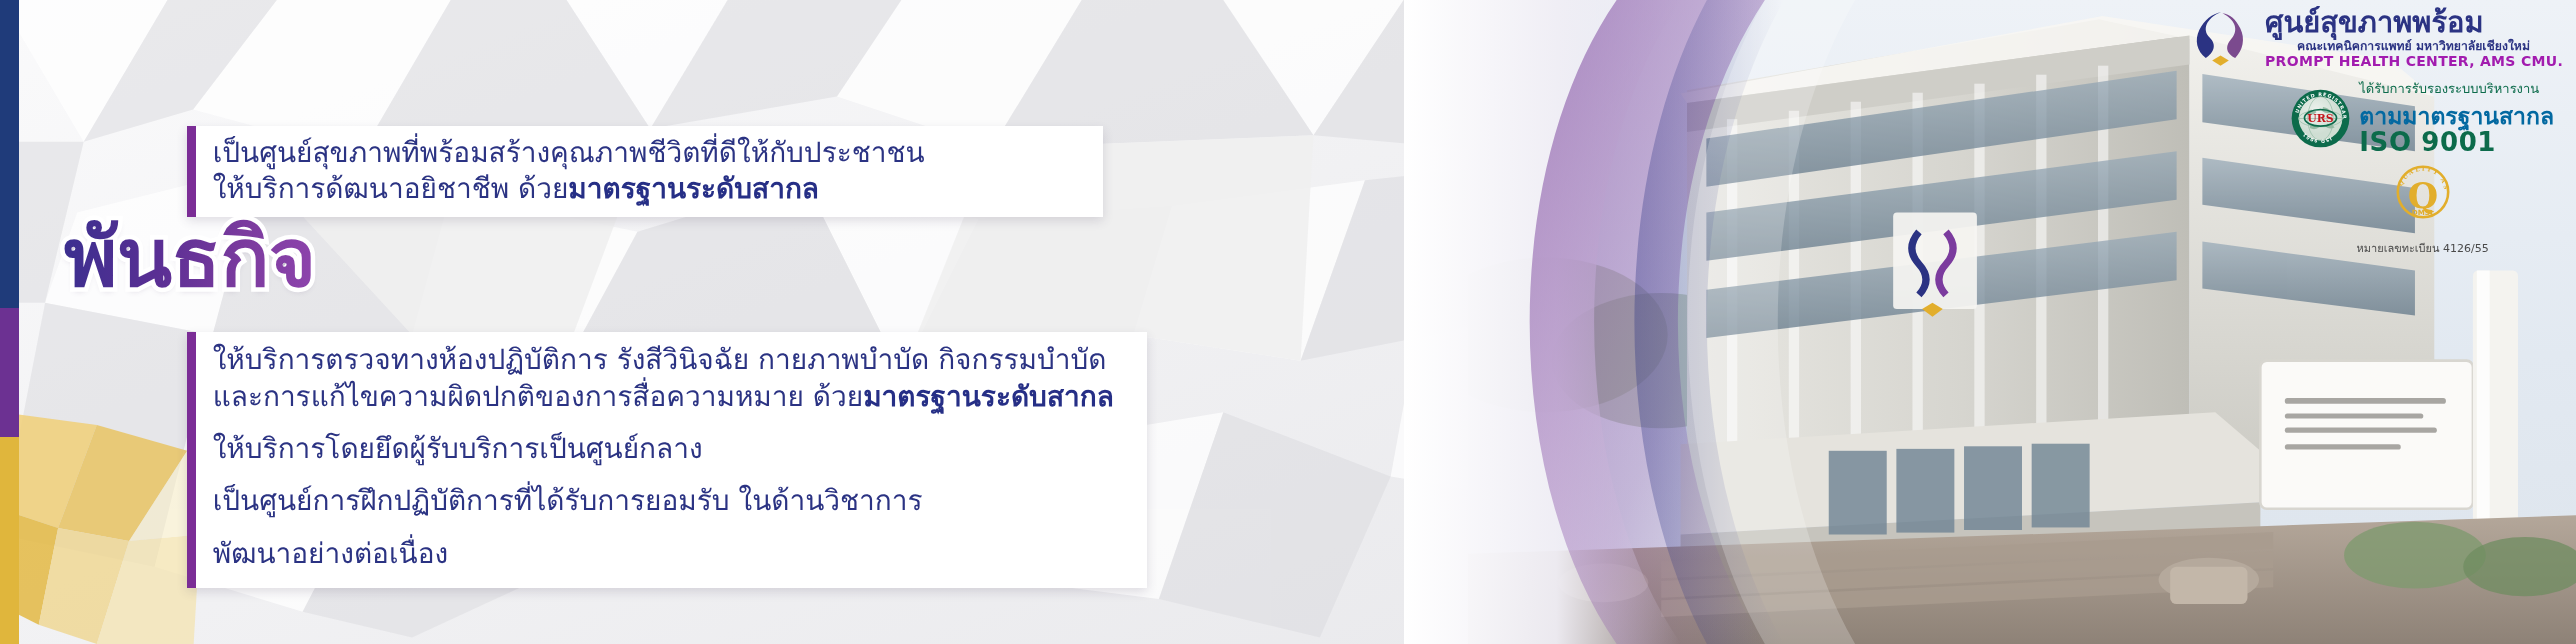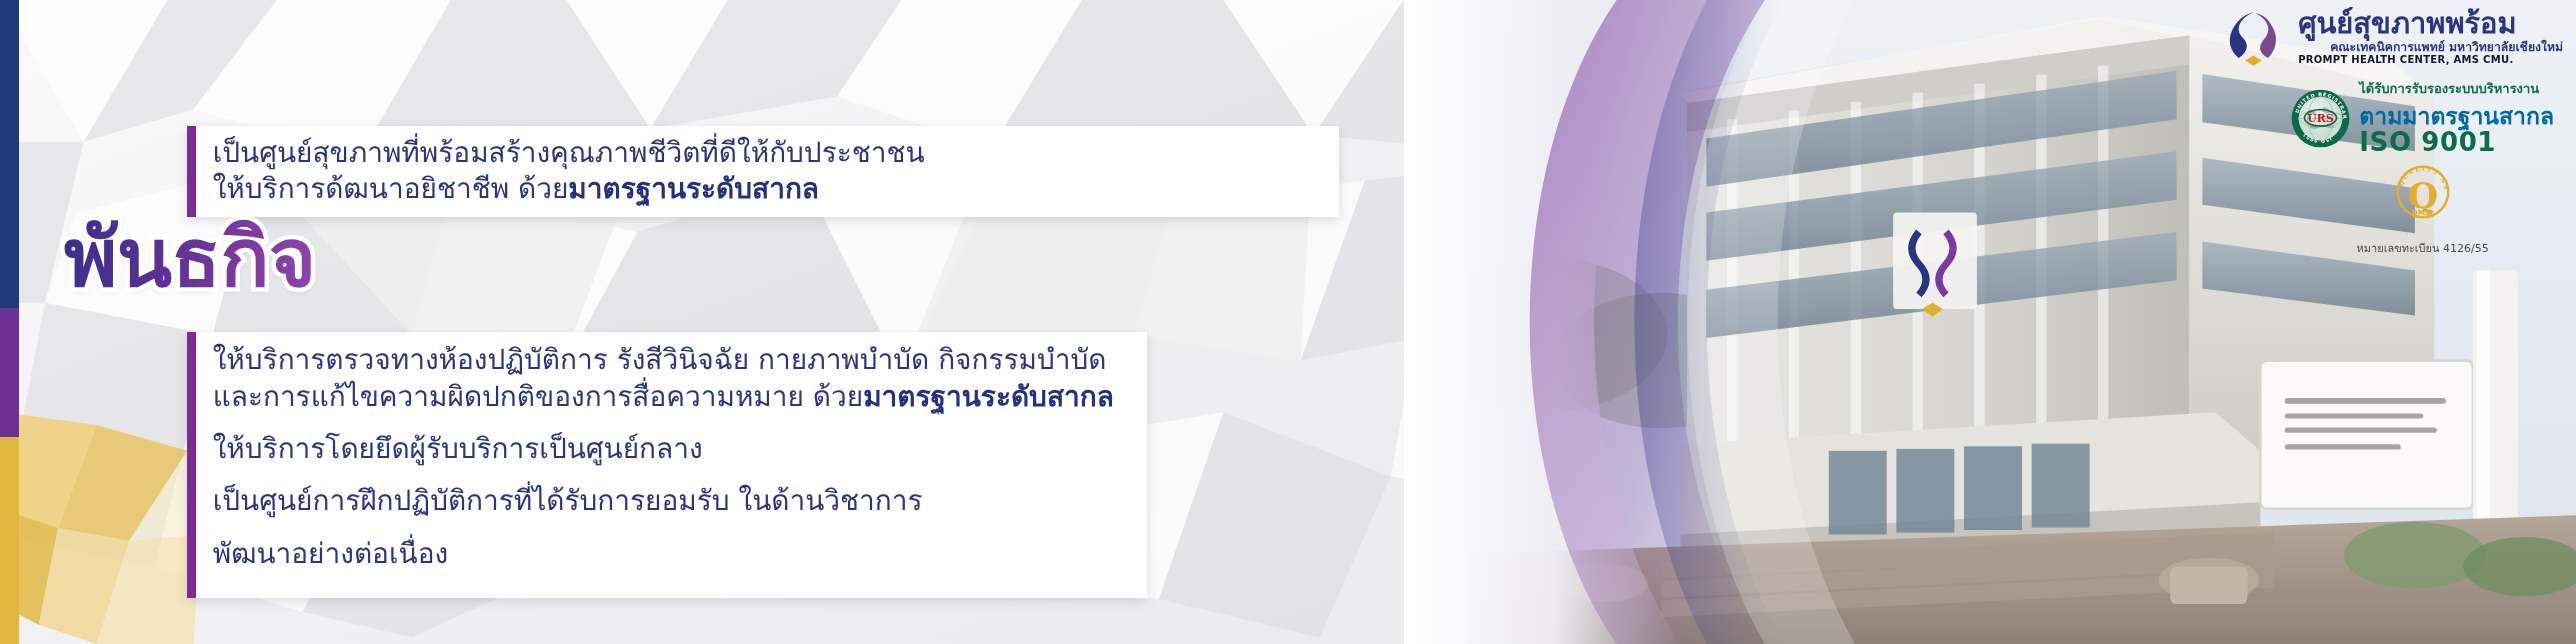--- a/index.html
+++ b/index.html
@@ -60,45 +60,45 @@
           box-shadow:0 3.9px 10.3px rgba(60,50,90,.16);
           display:flex; align-items:stretch; }
   .card .accent { width:9px; background:#7b2d96; flex:0 0 9px; }
   .card .body { padding:9px 19.3px 9px 16.7px; display:flex; flex-direction:column;
                 justify-content:center; }
 
   .tline { color:#2b3383; font-size:28px; line-height:1.30; white-space:nowrap;
            font-family:"DejaVu Sans","Liberation Sans",sans-serif; }
   .tline b { font-weight:700; color:#262f86; }
 
-  #vision-card  { left:187px; top:126px; width:1152px; min-height:90px; }
+  #vision-card  { left:187px; top:126px; width:916px; min-height:90px; }
   #mission-card { left:187px; top:332px; width:960px; min-height:254px; }
 
-  #mission-card .body { padding-top:10.3px; padding-bottom:26px; gap:16px; }
+  #mission-card .body { padding-top:10.3px; padding-bottom:16px; gap:16px; }
   .mgroup { display:flex; flex-direction:column; }
 
   
   .logo-lockup { position:absolute; right:13px; top:7.7px; z-index:14;
                  display:flex; align-items:center; gap:17px; }
   .logo-mark { width:55px; height:59px; flex:0 0 55px; }
   .logo-mark svg { display:block; width:55px; height:59px; }
   .logo-text { display:flex; flex-direction:column; line-height:1; }
   .logo-th  { font-size:29px; font-weight:700; color:#2b3383; letter-spacing:0px; }
   .logo-sub { font-size:12.2px; font-weight:700; color:#2b3383; margin-top:3.2px;margin-left:32px; }
-  .logo-en  { font-size:10px; font-weight:700; color:#0f172a; margin-top:1.9px;
+  .logo-en  { font-size:14px; font-weight:700; color:#a21caf; margin-top:1.9px;
               letter-spacing:0.3px; }
 
   
   .cert-block { position:absolute; right:22px; top:82px; z-index:14;
                 display:flex; flex-direction:column; align-items:center; }
   .cert-iso { display:flex; align-items:center; gap:9px; }
   .urs-seal { width:59px; height:59px; flex:0 0 59px; }
   .urs-seal svg { display:block; width:59px; height:59px; }
   .iso-text { display:flex; flex-direction:column; line-height:1.02; }
-  .iso-l1 { font-size:13px; font-weight:700; color:#0c6b4b; }
+  .iso-l1 { font-size:13px; font-weight:400; color:#0c6b4b; }
   .iso-l2 { font-size:23px; font-weight:700; color:#0369a1; margin-top:10px; }
   .iso-l3 { font-size:26px; font-weight:700; color:#0c6b4b; letter-spacing:0.6px; margin-top:0.6px; }
 
   .q-mark { margin-top:5.2px; width:62px; height:62px; }
   .q-mark svg { display:block; width:62px; height:62px; }
   .reg-no { margin-top:16px; font-size:11px; color:#4a4a4a;text-align:center; }
 </style>
 </head>
 <body>
 

